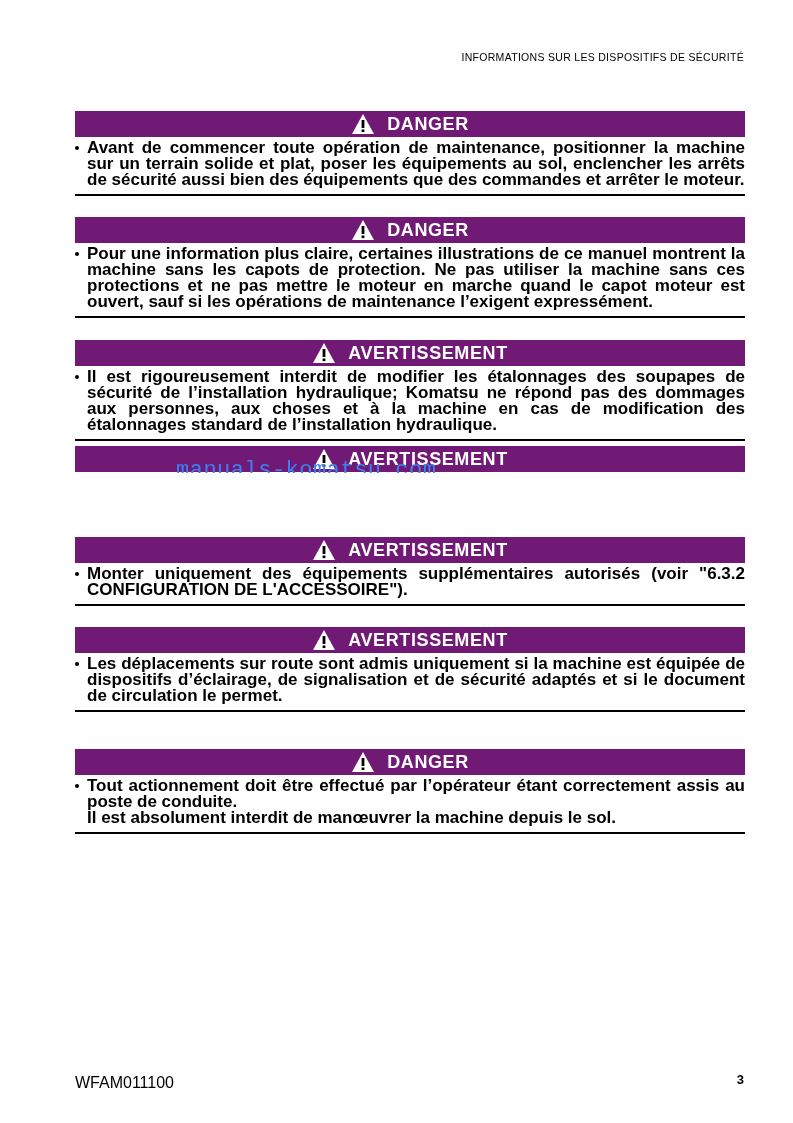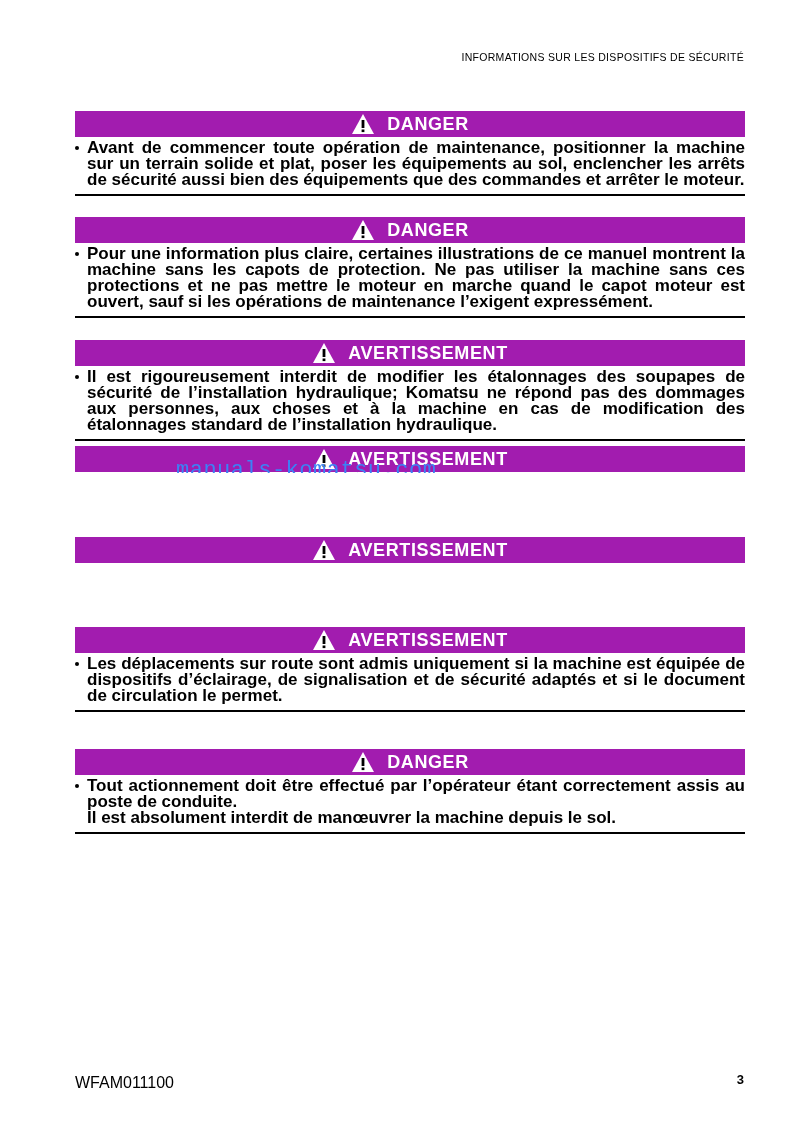--- a/index.html
+++ b/index.html
@@ -1,20 +1,20 @@
 <!DOCTYPE html>
 <html><head>
 <meta charset="utf-8">
 <style>
   html, body { margin: 0; padding: 0; background: #ffffff; }
   body { width: 793px; height: 1123px; position: relative; overflow: hidden;
          font-family: "Liberation Sans", "DejaVu Sans", sans-serif; color: #000; }
   .running-head { position: absolute; top: 51px; right: 49px; font-size: 10.5px; letter-spacing: 0.3px; padding-left: 8px; }
   .notice { position: absolute; left: 75px; width: 670px; }
-  .notice-bar { background: #a21caf; color: #fff; height: 26px; display: flex; align-items: center; justify-content: center;
+  .notice-bar { background: #701a75; color: #fff; height: 26px; display: flex; align-items: center; justify-content: center;
                 font-weight: bold; font-size: 18px; letter-spacing: 0.6px; }
   .notice-bar svg { width: 24px; height: 22px; margin-right: 12px; }
   .notice-body { padding: 3px 0 6px 0; border-bottom: 2px solid #000; }
   .notice-item { position: relative; padding-left: 12px; font-size: 17px; line-height: 16px; font-weight: bold;
                  text-align: justify; font-family: "Liberation Sans Narrow", "Liberation Sans", sans-serif;
                  transform-origin: left top; }
   .bullet { position: absolute; left: 0; top: 6px; width: 4px; height: 4px; border-radius: 50%; background: #000; }
   .line { display: block; }
   .watermark { position: absolute; left: 176px; top: 458px; font-size: 22px; color: #3b82f6; font-family: Liberation Mono, monospace;
                clip-path: inset(0 0 40% 0); letter-spacing: 0.5px; }
@@ -90,20 +90,26 @@
 
 <div class="notice" style="top:537px;">
   <div class="notice-bar">
     <svg viewBox="0 0 24 22">
         <polygon points="12,1 23,21 1,21" fill="#fff"></polygon>
         <rect x="10.6" y="7" width="2.8" height="8" fill="#000"></rect>
         <rect x="10.6" y="16.5" width="2.8" height="2.6" fill="#000"></rect>
       </svg>
     <span>AVERTISSEMENT</span>
   </div>
+  <div class="notice-body">
+    <div class="notice-item">
+      <span class="bullet"></span>
+      <span class="line">Monter uniquement des équipements supplémentaires autorisés (voir "6.3.2 CONFIGURATION DE L'ACCESSOIRE").</span>
+    </div>
+  </div>
 </div>
 
 <div class="notice" style="top:627px;">
   <div class="notice-bar">
     <svg viewBox="0 0 24 22">
         <polygon points="12,1 23,21 1,21" fill="#fff"></polygon>
         <rect x="10.6" y="7" width="2.8" height="8" fill="#000"></rect>
         <rect x="10.6" y="16.5" width="2.8" height="2.6" fill="#000"></rect>
       </svg>
     <span>AVERTISSEMENT</span>

